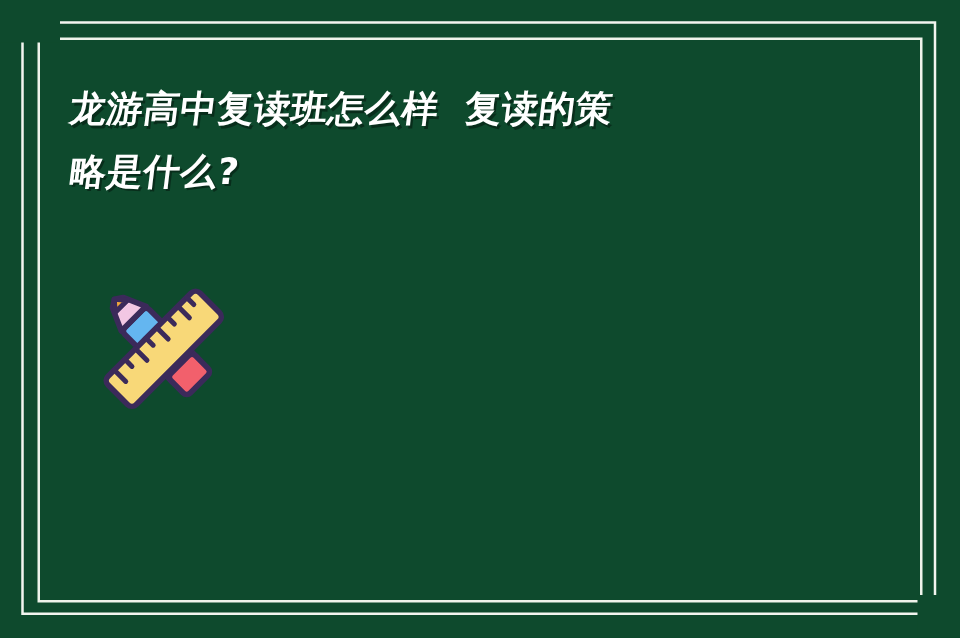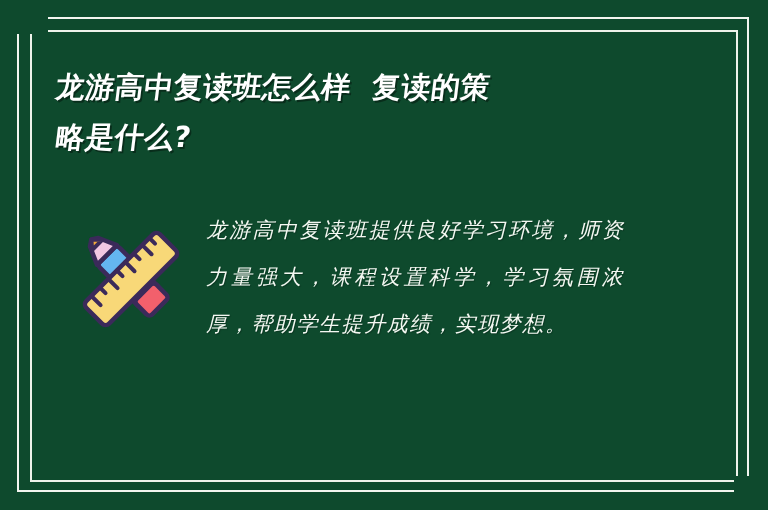--- a/index.html
+++ b/index.html
@@ -154,17 +154,16 @@
               <line x1="68" y1="44" x2="68" y2="57"></line>
               <line x1="80" y1="44" x2="80" y2="52"></line>
               <line x1="92" y1="44" x2="92" y2="57"></line>
               <line x1="102" y1="44" x2="102" y2="52"></line>
             </g>
           </g>
         </g>
       </svg>
     </div>
 
-    <div class="body-text">龙游高中复读班提供良好学习环境，师资力量强大，课程设置科学，学习氛围浓厚，帮助学生提升成绩，实现梦想。</div>
 
   </div>
 
 </div>
 
 </body></html>

